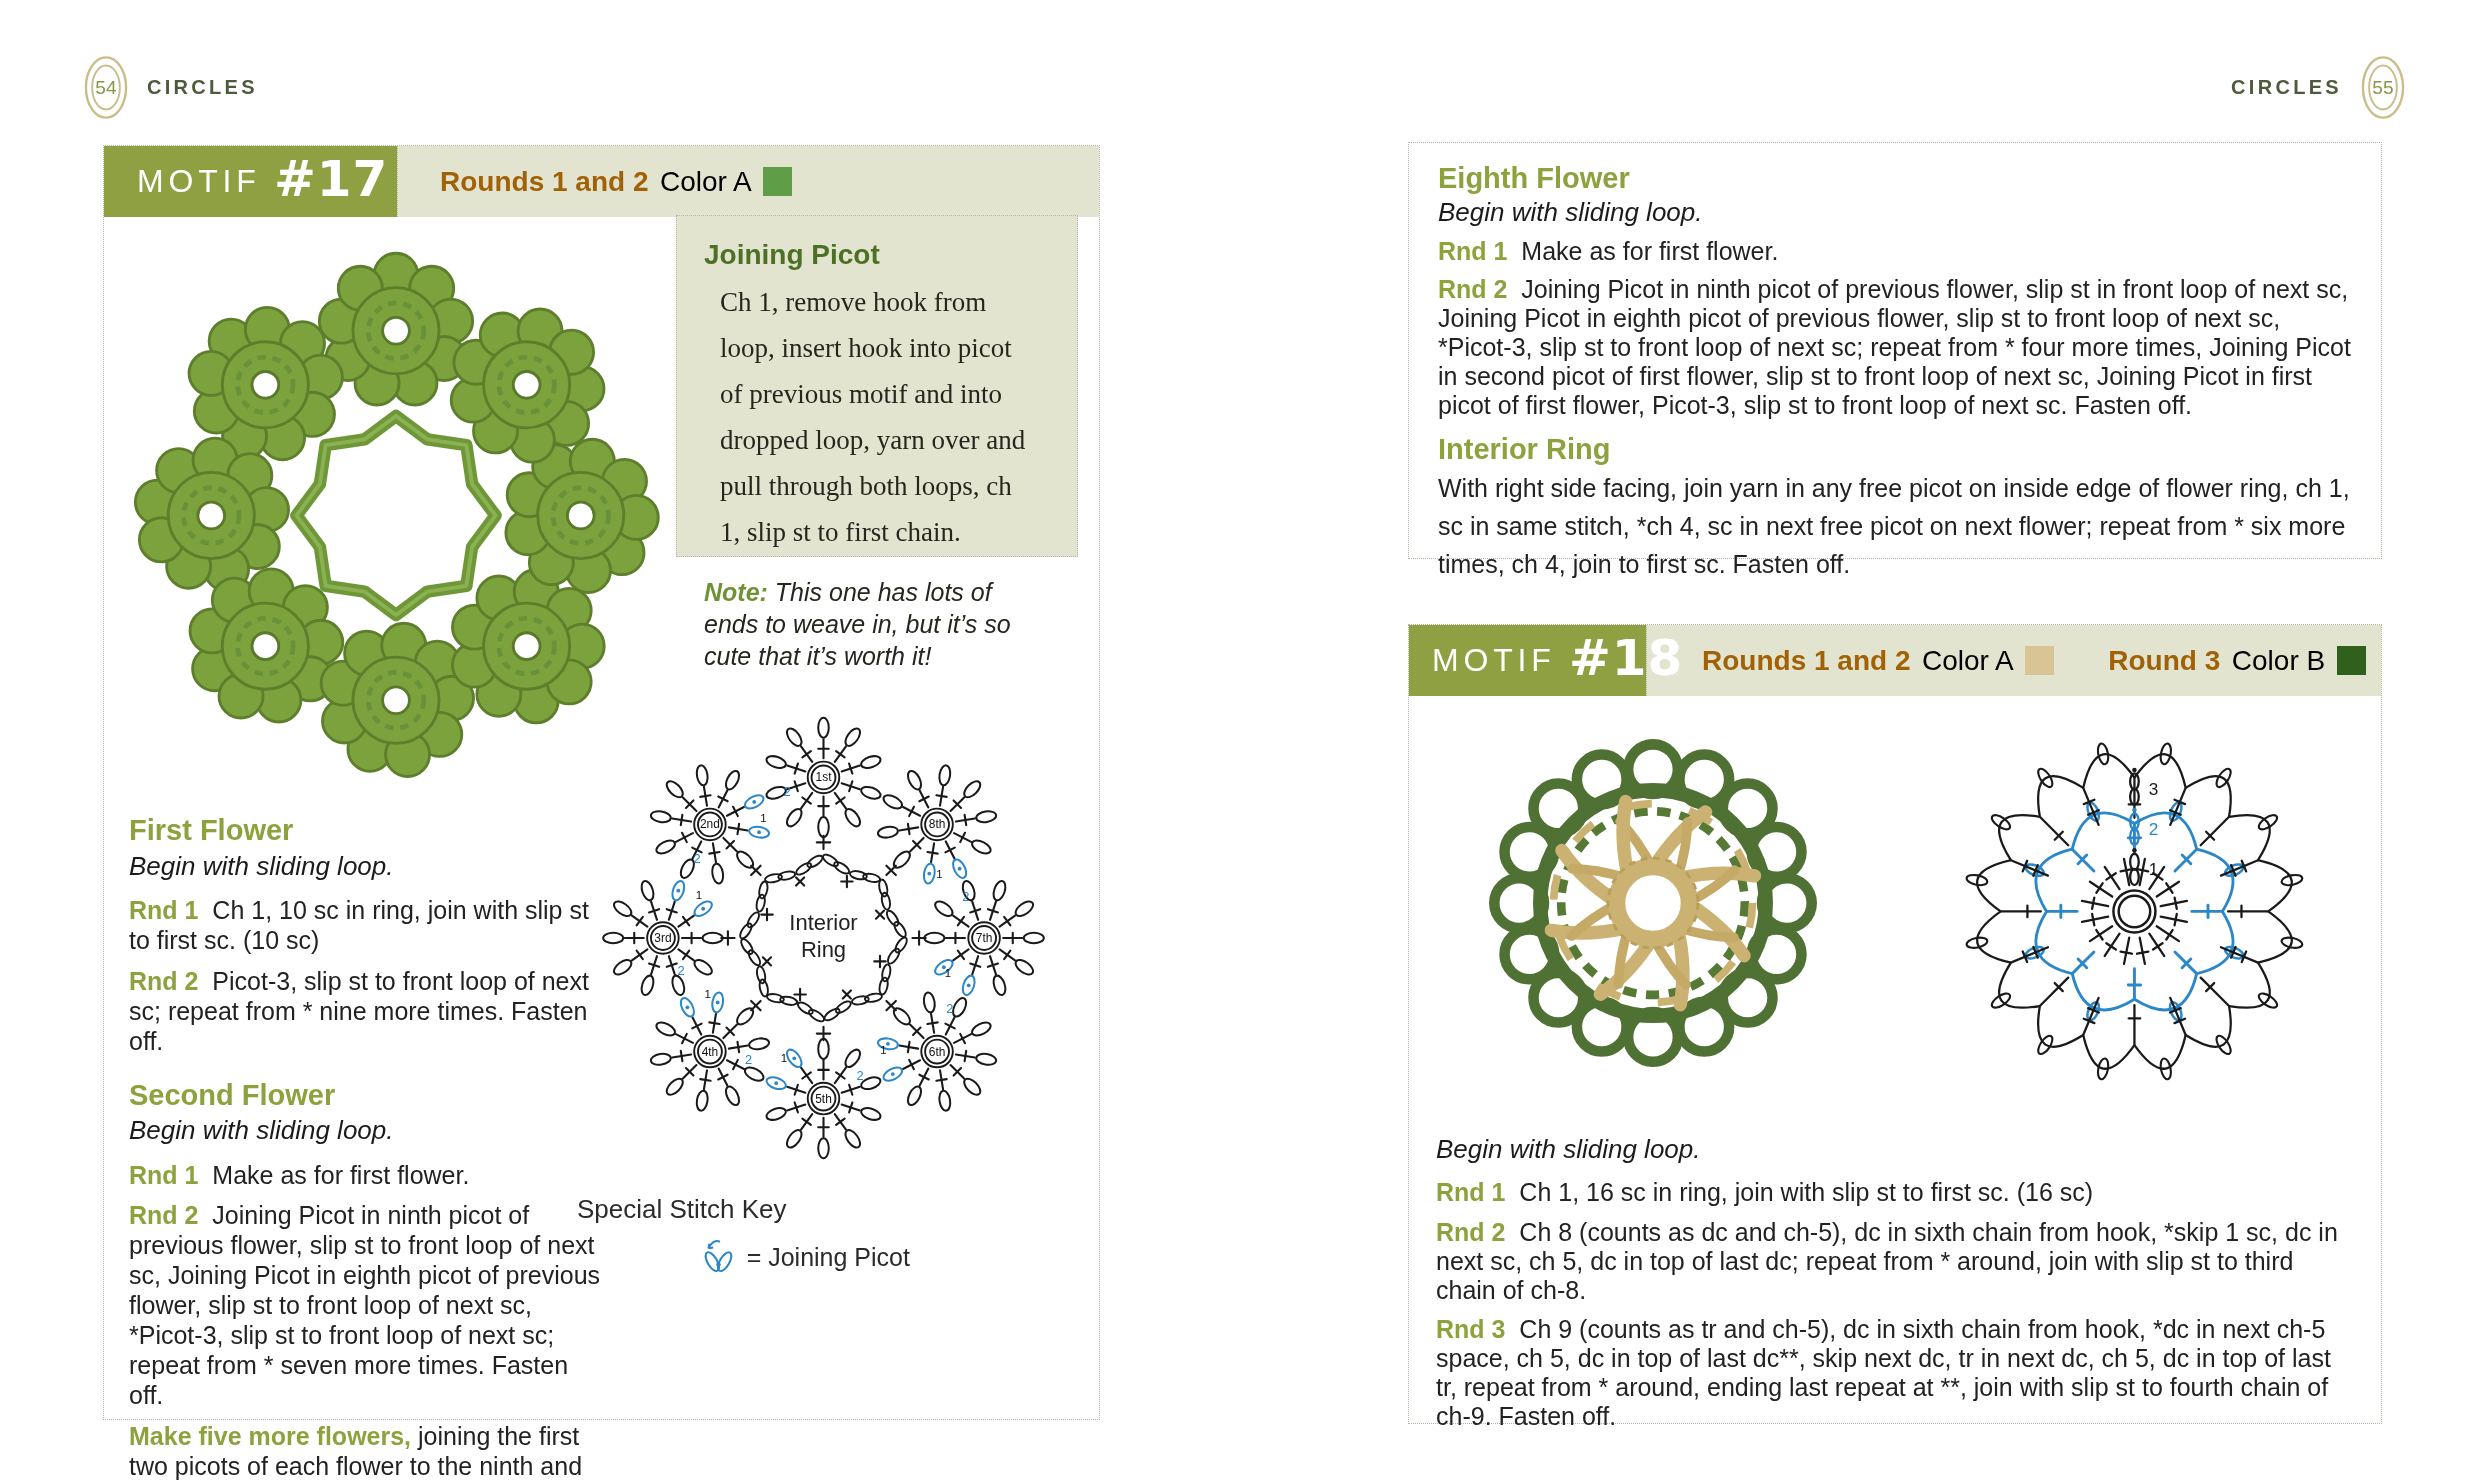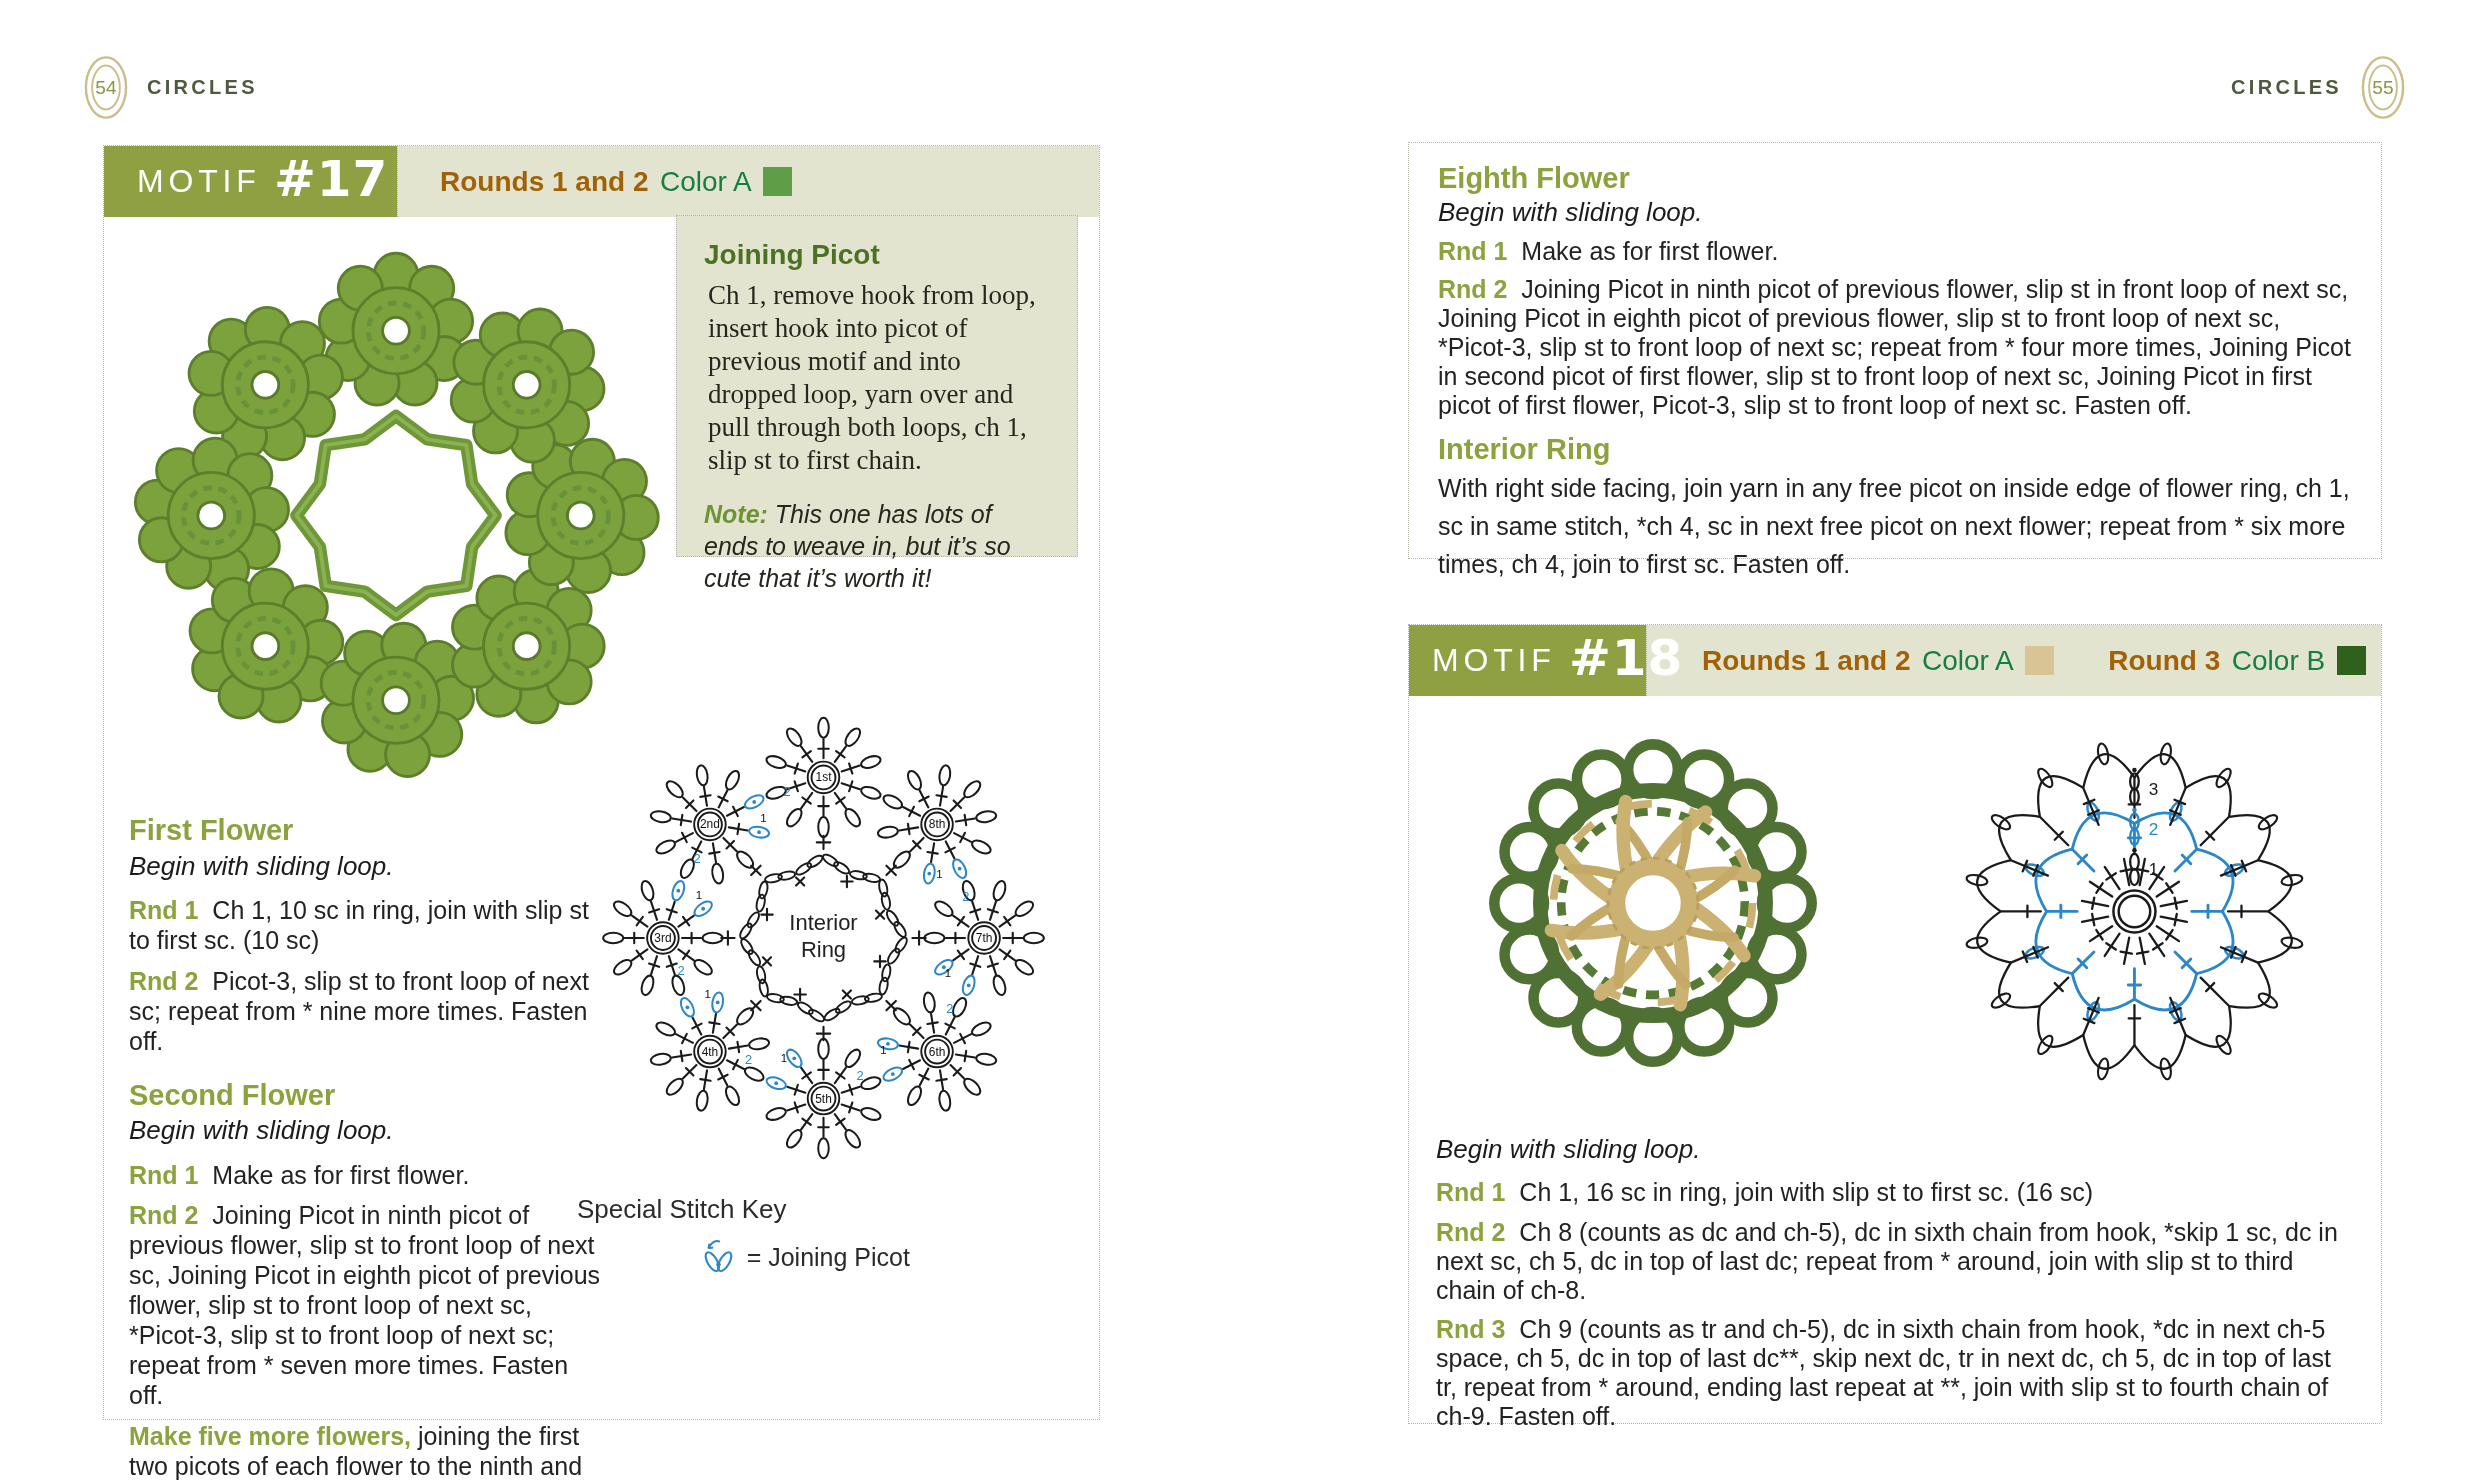--- a/index.html
+++ b/index.html
@@ -22,21 +22,21 @@
   
   .motif-bar{position:absolute;left:0;top:0;right:0;height:71px;display:flex;}
   .bar-left{background:#8FA043;color:#fff;display:flex;align-items:center;padding:0 33px;gap:13.4px;box-sizing:border-box;flex:0 0 auto;}
   .panel-m17 .bar-left{width:293px;}
   .panel-m18 .bar-left{width:237px;padding:0 23px;}
   .motif-word{font-size:32px;letter-spacing:4.8px;font-weight:normal;}
   .motif-num{font-family:"DejaVu Sans",sans-serif;font-size:50px;font-weight:800;letter-spacing:1px;line-height:1;transform:translateY(-2.9px);}
   .bar-right{flex:1;background:#E3E4D0;border-left:1.9px dotted #b3b6a4;display:flex;align-items:center;padding:0 42px;gap:61px;}
   .legend-item{display:flex;align-items:center;gap:11.5px;font-size:28px;}
   .legend-rounds{font-weight:bold;color:#a16207;}
-  .legend-color{color:#15803d;}
+  .legend-color{color:#000000;}
   .swatch{width:29px;height:29px;display:inline-block;}
 
   
   .flower-head{font-size:29px;font-weight:bold;color:#8CA23C;margin:23px 0 3.8px;}
   .flower-head.first{margin-top:0;}
   .intro{font-style:italic;font-size:26px;color:#1b1b1b;margin:0 0 13.4px;}
   .rnd{font-size:25px;line-height:30px;margin:0 0 10.5px;color:#222;}
   .rnd-label{font-weight:bold;color:#8CA23C;}
   .lead-green{font-weight:bold;color:#8CA23C;}
 
@@ -45,21 +45,21 @@
   .instr18 .rnd{font-size:25px;line-height:29px;}
   .box-eighth .rnd{font-size:25px;line-height:29px;margin-bottom:8.6px;}
   .box-eighth .flower-head{margin:0 0 1.9px;}
   .box-eighth .intro{margin-bottom:9.6px;}
   .ir-head{font-size:29px;font-weight:bold;color:#8CA23C;margin:13.4px 0 2.9px;}
   .ir-text{font-size:25px;line-height:38px;color:#222;margin:0;}
 
   
   .jp-box{position:absolute;left:572px;top:69px;width:402px;height:342px;background:#E3E4D0;border:1.9px dotted #b3b6a4;box-sizing:border-box;padding:23px 27px;}
   .jp-head{font-size:28px;font-weight:bold;color:#4C7024;margin:0 0 7.7px;}
-  .jp-body{font-family:"Liberation Serif",serif;font-size:27px;line-height:33px;color:#26261e;margin:0 4px 21px;}
+  .jp-body{font-family:"Liberation Serif",serif;font-size:27px;line-height:46px;color:#26261e;margin:0 16px 21px;}
   .jp-note{font-style:italic;font-size:25px;line-height:32px;color:#26261e;margin:0;}
   .jp-note .note-label{font-weight:bold;color:#6f9233;}
 
   
   .fig{position:absolute;}
   .photo17{left:23px;top:90px;width:538px;height:559px;}
   .diagram17{left:492px;top:549px;width:455px;height:486px;}
   .key17{position:absolute;left:473px;top:1048px;width:455px;text-align:left;}
   .key-title{font-size:26px;color:#2b2b2b;margin:0 0 7.7px;}
   .key-line{display:flex;align-items:center;justify-content:center;gap:9.6px;font-size:25px;color:#2b2b2b;}

